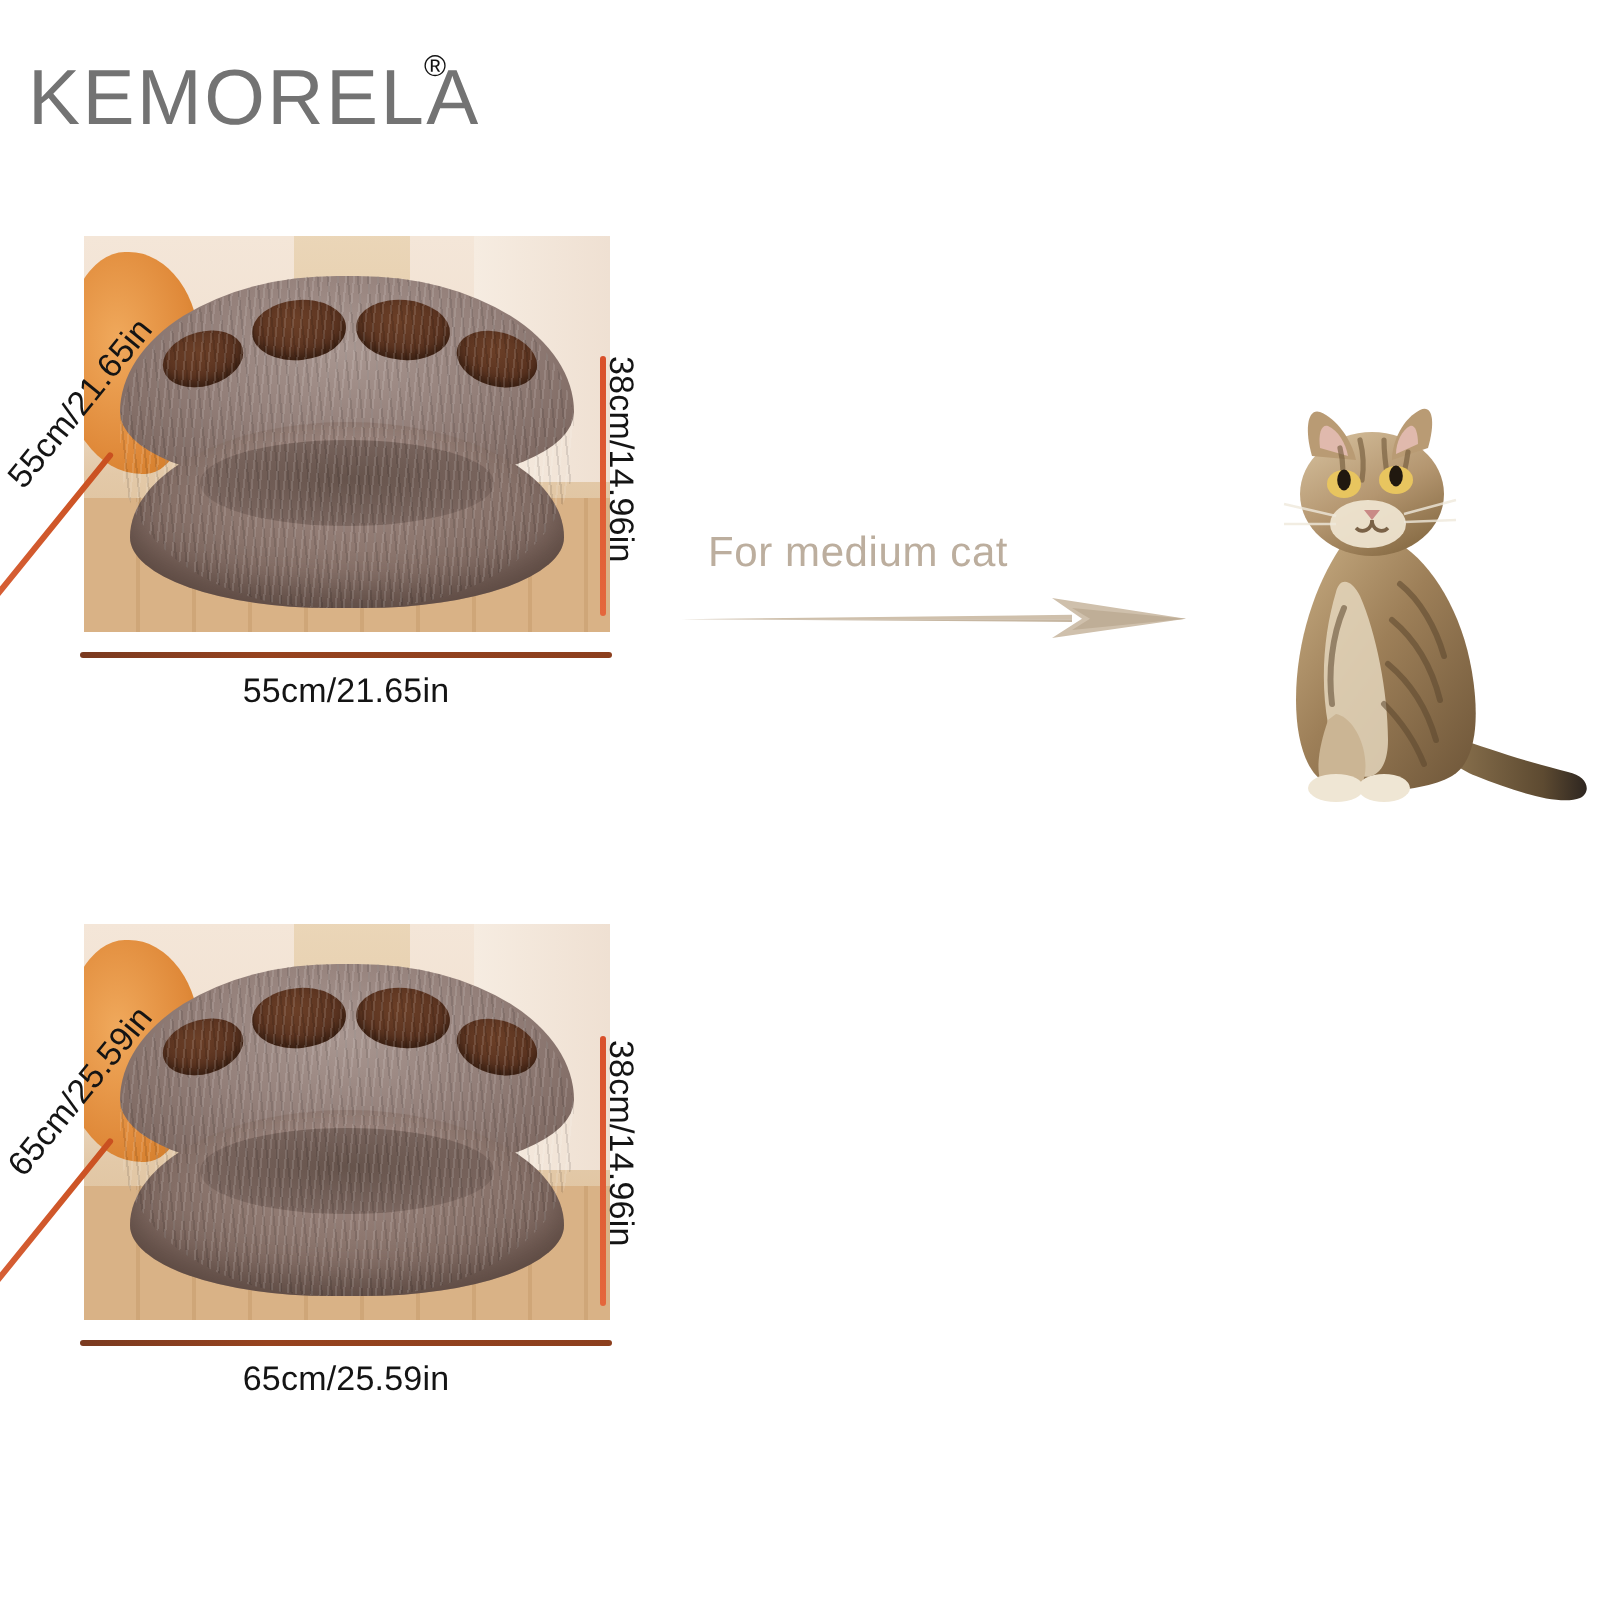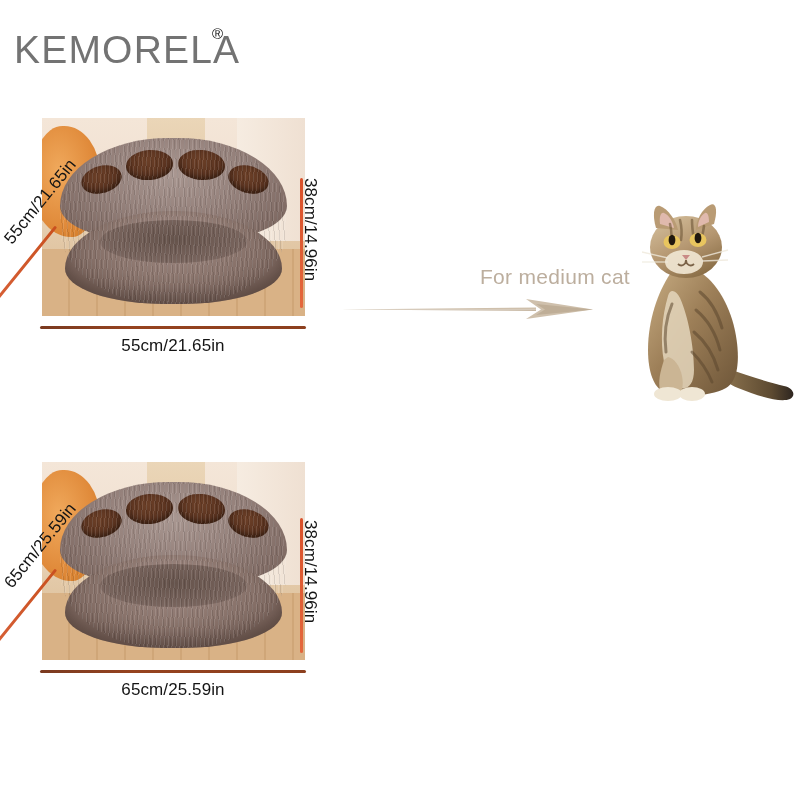--- a/index.html
+++ b/index.html
@@ -215,21 +215,21 @@
   #callout-medium { left: 340px; top: 165px; }
 
   .callout-top-text,
   .callout-bottom-text {
     font-size: 21px;
     color: #bcae9e;
     letter-spacing: .3px;
     line-height: 1.1;
     white-space: nowrap;
   }
-  .callout-top-text { margin-left: 14px; margin-bottom: 10px; text-align: right; }
+  .callout-top-text { margin-left: 14px; margin-bottom: 10px; }
   .callout-bottom-text { margin-top: 6px; }
   .callout-arrow {
     position: relative;
     width: 255px;
     height: 22px;
   }
   .callout-arrow svg { display: block; }
 
   
   .cat-wrap {

